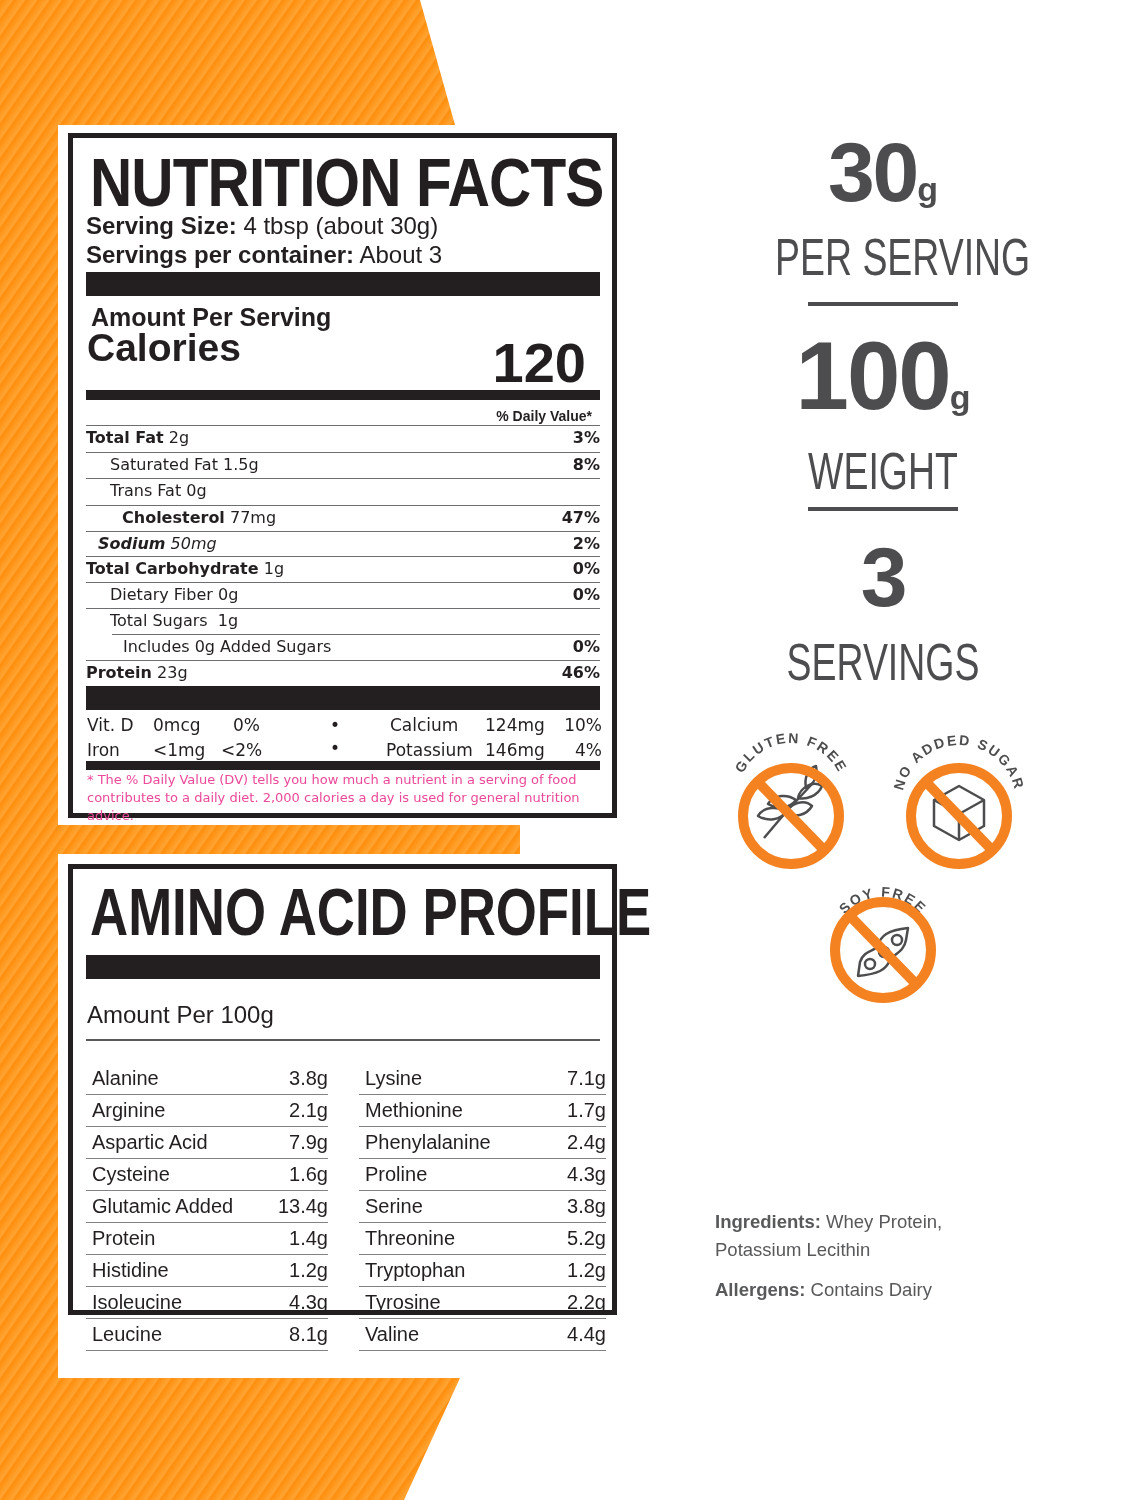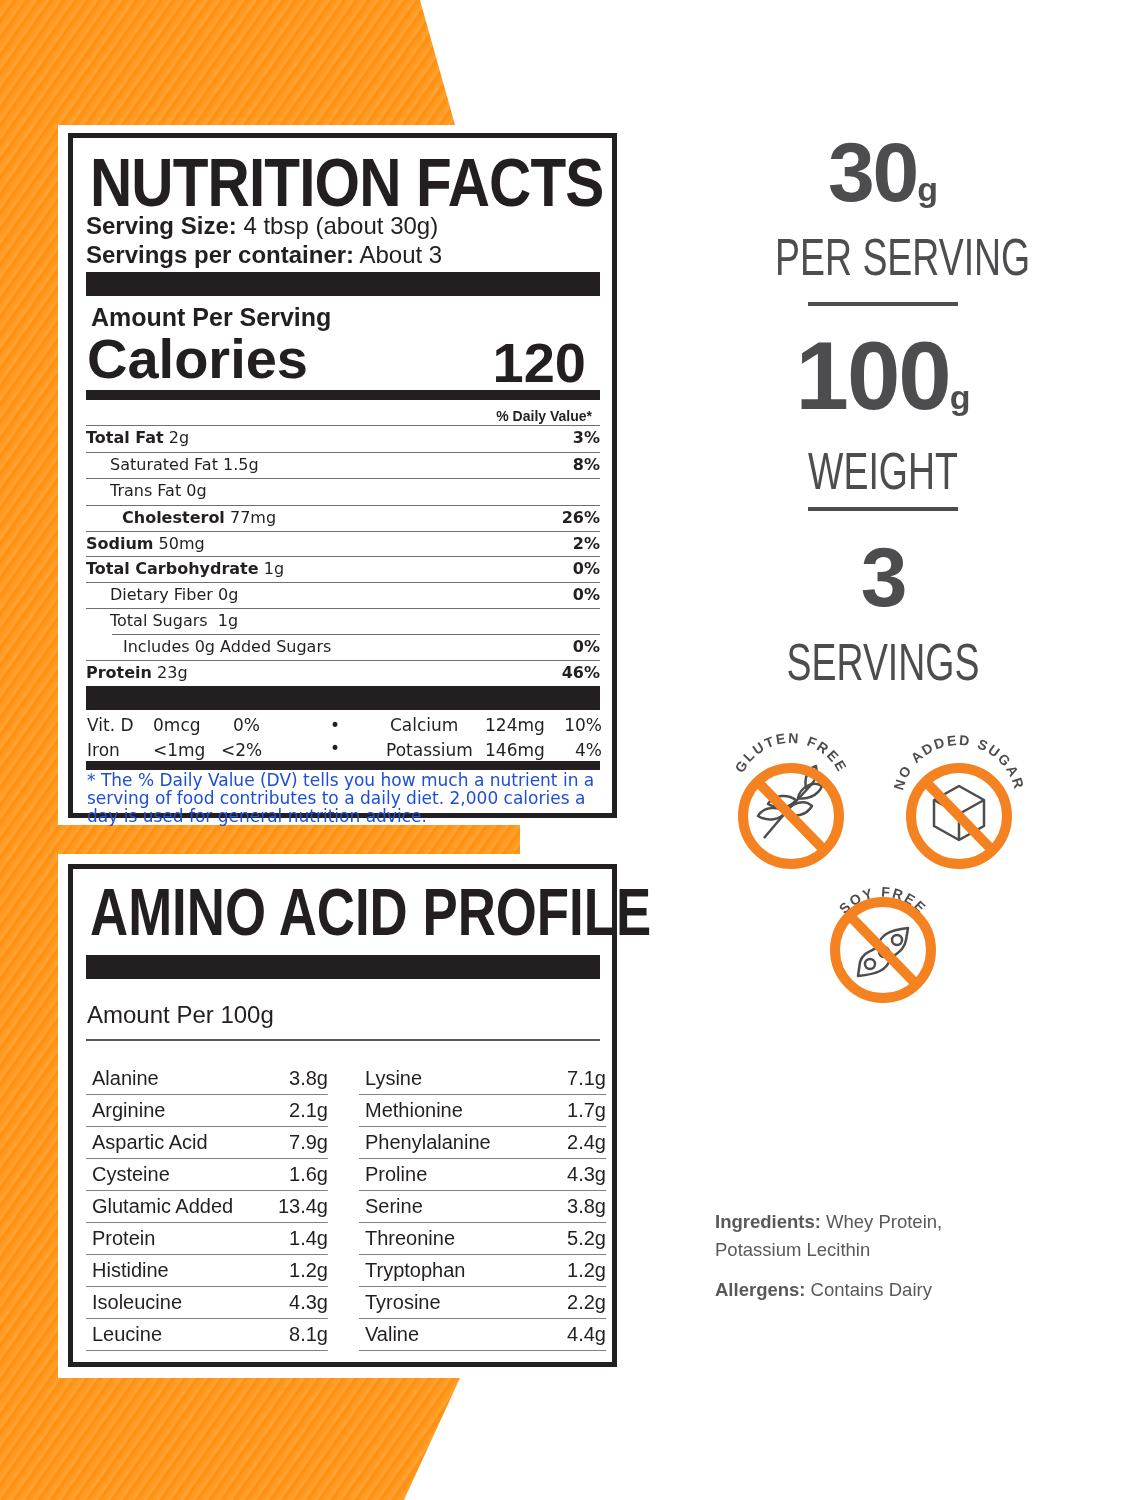--- a/index.html
+++ b/index.html
@@ -25,36 +25,36 @@
     position: absolute; left: 17px; top: 10px;
     font-family: "Liberation Sans", sans-serif; font-weight: bold;
     font-size: 68px; letter-spacing: -1px; color: #231f20;
     transform: scaleX(0.86); transform-origin: left top; white-space: nowrap;
     line-height: 68px;
   }
   .serv { position: absolute; left: 13px; font-size: 24px; color: #231f20; white-space: nowrap; }
   .serv b { font-weight: bold; }
   .thick-bar { position: absolute; left: 13px; right: 12px; background: #231f20; }
   .aps { position: absolute; left: 18px; top: 165px; font-size: 25px; font-weight: bold; color: #231f20; }
-  .cal-label { position: absolute; left: 14px; top: 188px; font-size: 56px; font-weight: bold; color: #231f20; }
+  .cal-label { position: absolute; left: 14px; top: 188px; font-size: 39px; font-weight: bold; color: #231f20; }
   .cal-val { position: absolute; right: 26px; top: 192px; font-size: 56px; font-weight: bold; color: #231f20; }
   .dv-head { position: absolute; right: 20px; top: 270px; font-size: 14px; font-weight: bold; color: #231f20; }
   .nrow {
     position: absolute; left: 13px; right: 12px; height: 26px;
     border-top: 1.5px solid #6d6e71;
     font-family: "DejaVu Sans", sans-serif; font-size: 16px; color: #231f20;
   }
   .nrow .lab { position: absolute; top: 2px; white-space: nowrap; }
   .nrow .lab b { font-weight: bold; }
   .nrow .pct { position: absolute; right: 0; top: 2px; font-weight: bold; }
   .vit { position: absolute; font-family: "DejaVu Sans", sans-serif; font-size: 17px; color: #231f20; white-space: nowrap; }
-  .foot { position: absolute; left: 14px; top: 633px; font-family: "DejaVu Sans", sans-serif; font-size: 17px; line-height: 18px; color: #1d4ed8; width: 520px; }
+  .foot { position: absolute; left: 14px; top: 633px; font-family: "DejaVu Sans", sans-serif; font-size: 13px; line-height: 18px; color: #ec4899; width: 520px; }
 
   
-  #aa { left: 68px; top: 864px; width: 549px; height: 503px; }
+  #aa { left: 68px; top: 864px; width: 549px; height: 451px; }
   #aa .title {
     position: absolute; left: 17px; top: 10px;
     font-weight: bold; font-size: 66px; color: #231f20;
     transform: scaleX(0.80); transform-origin: left top; white-space: nowrap; line-height: 66px;
   }
   .aa-per { position: absolute; left: 14px; top: 132px; font-size: 24px; color: #231f20; }
   .aa-line { position: absolute; left: 13px; right: 12px; top: 170px; height: 2px; background: #58595b; }
   .aa-col { position: absolute; top: 194px; }
   .aa-row {
     position: relative; height: 32px; border-bottom: 1.5px solid #808285; box-sizing: border-box;
@@ -116,24 +116,24 @@
       <div class="nrow" style="top: 314px;">
         <span class="lab" style="left: 24px;"><span>Saturated Fat</span><span style="white-space: pre;"> 1.5g</span></span>
         <span class="pct">8%</span>
       </div>
       <div class="nrow" style="top: 340px;">
         <span class="lab" style="left: 24px;"><span>Trans Fat</span><span style="white-space: pre;"> 0g</span></span>
         <span class="pct"></span>
       </div>
       <div class="nrow" style="top: 367px;">
         <span class="lab" style="left: 0px; margin-left: 36px;"><b>Cholesterol</b><span style="white-space: pre;"> 77mg</span></span>
-        <span class="pct">26%</span>
+        <span class="pct">47%</span>
       </div>
       <div class="nrow" style="top: 393px;">
-        <span class="lab" style="left: 0px;"><b>Sodium</b><span style="white-space: pre;"> 50mg</span></span>
+        <span class="lab" style="left: 12px; font-style: italic;"><b>Sodium</b><span style="white-space: pre;"> 50mg</span></span>
         <span class="pct">2%</span>
       </div>
       <div class="nrow" style="top: 418px;">
         <span class="lab" style="left: 0px;"><b>Total Carbohydrate</b><span style="white-space: pre;"> 1g</span></span>
         <span class="pct">0%</span>
       </div>
       <div class="nrow" style="top: 444px;">
         <span class="lab" style="left: 24px;"><span>Dietary Fiber</span><span style="white-space: pre;"> 0g</span></span>
         <span class="pct">0%</span>
       </div>

